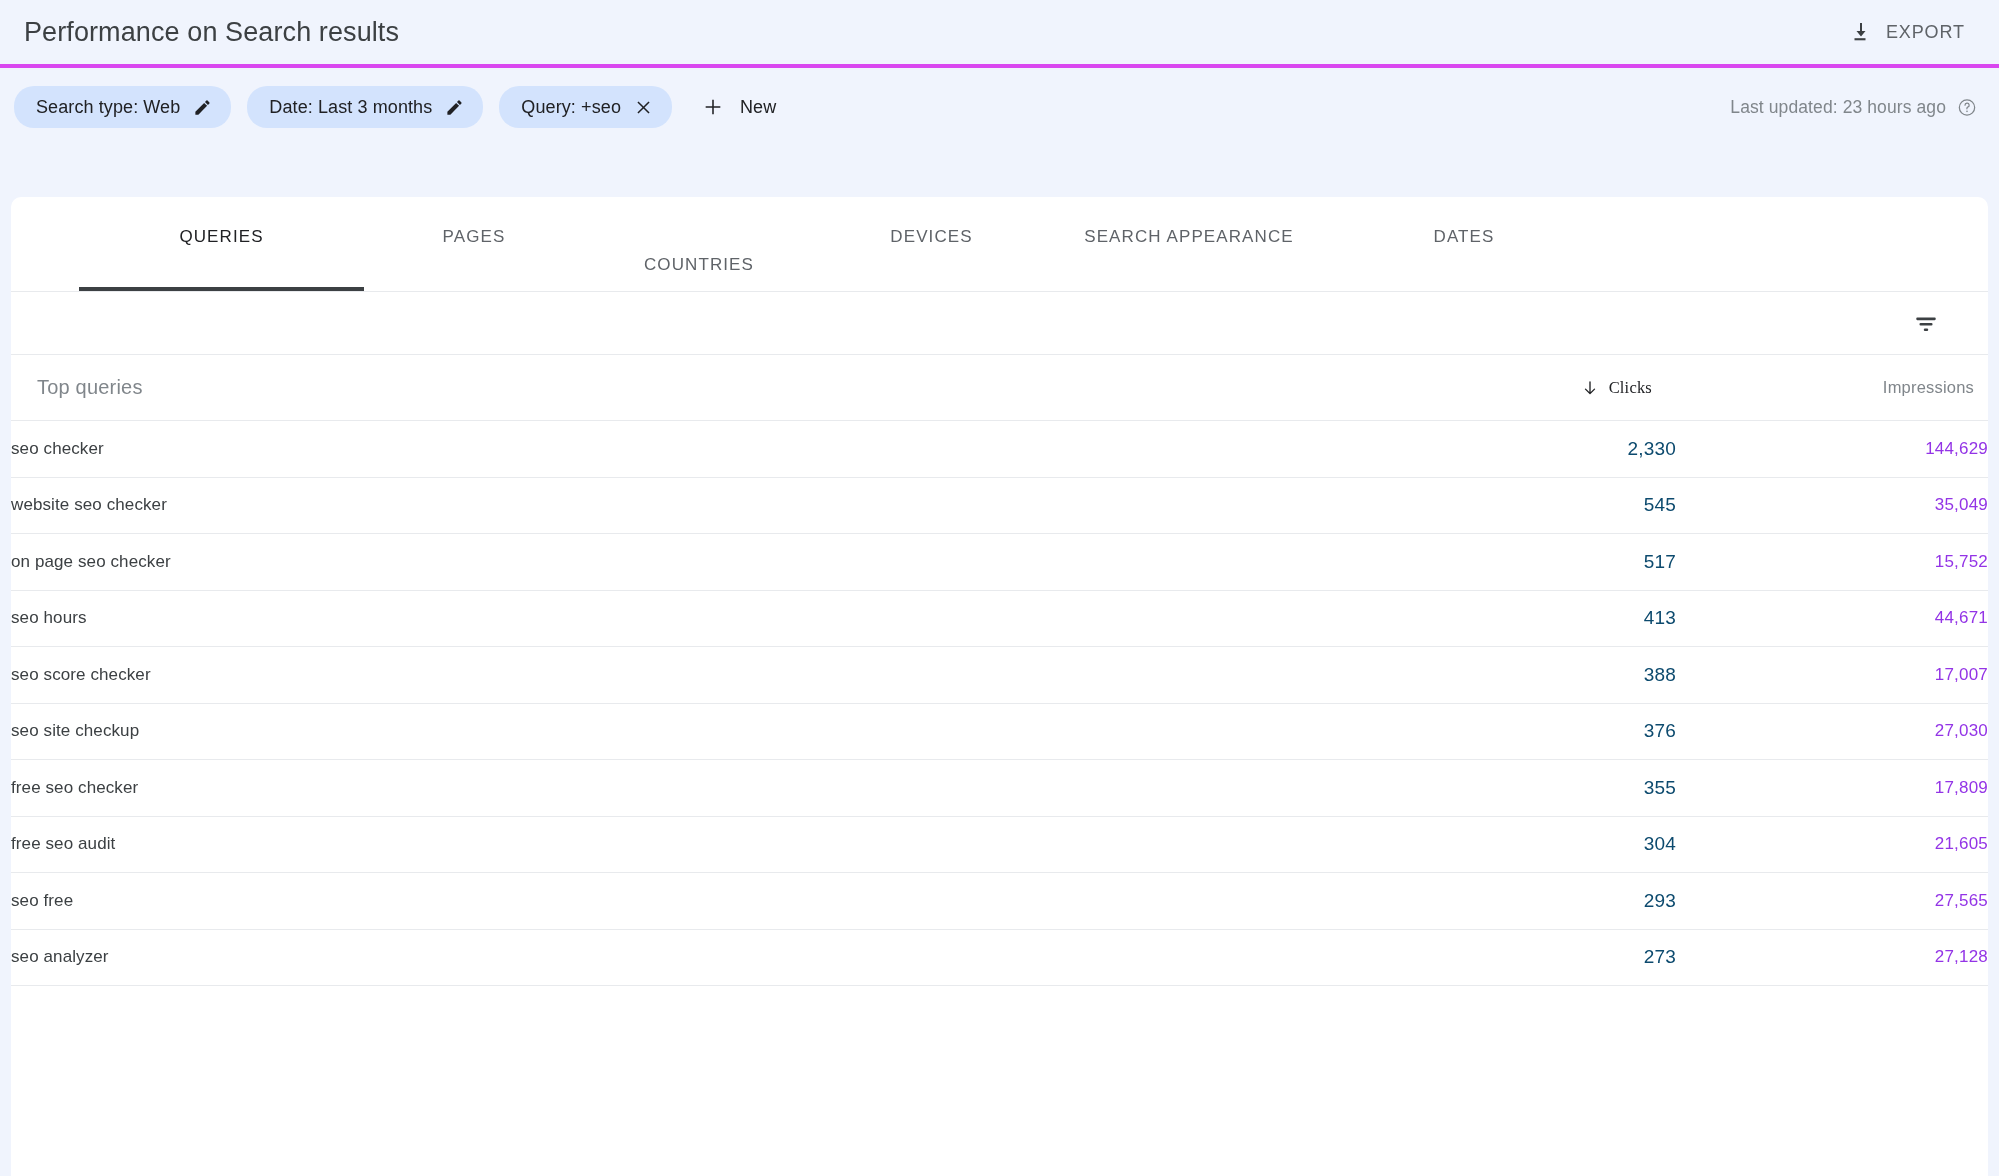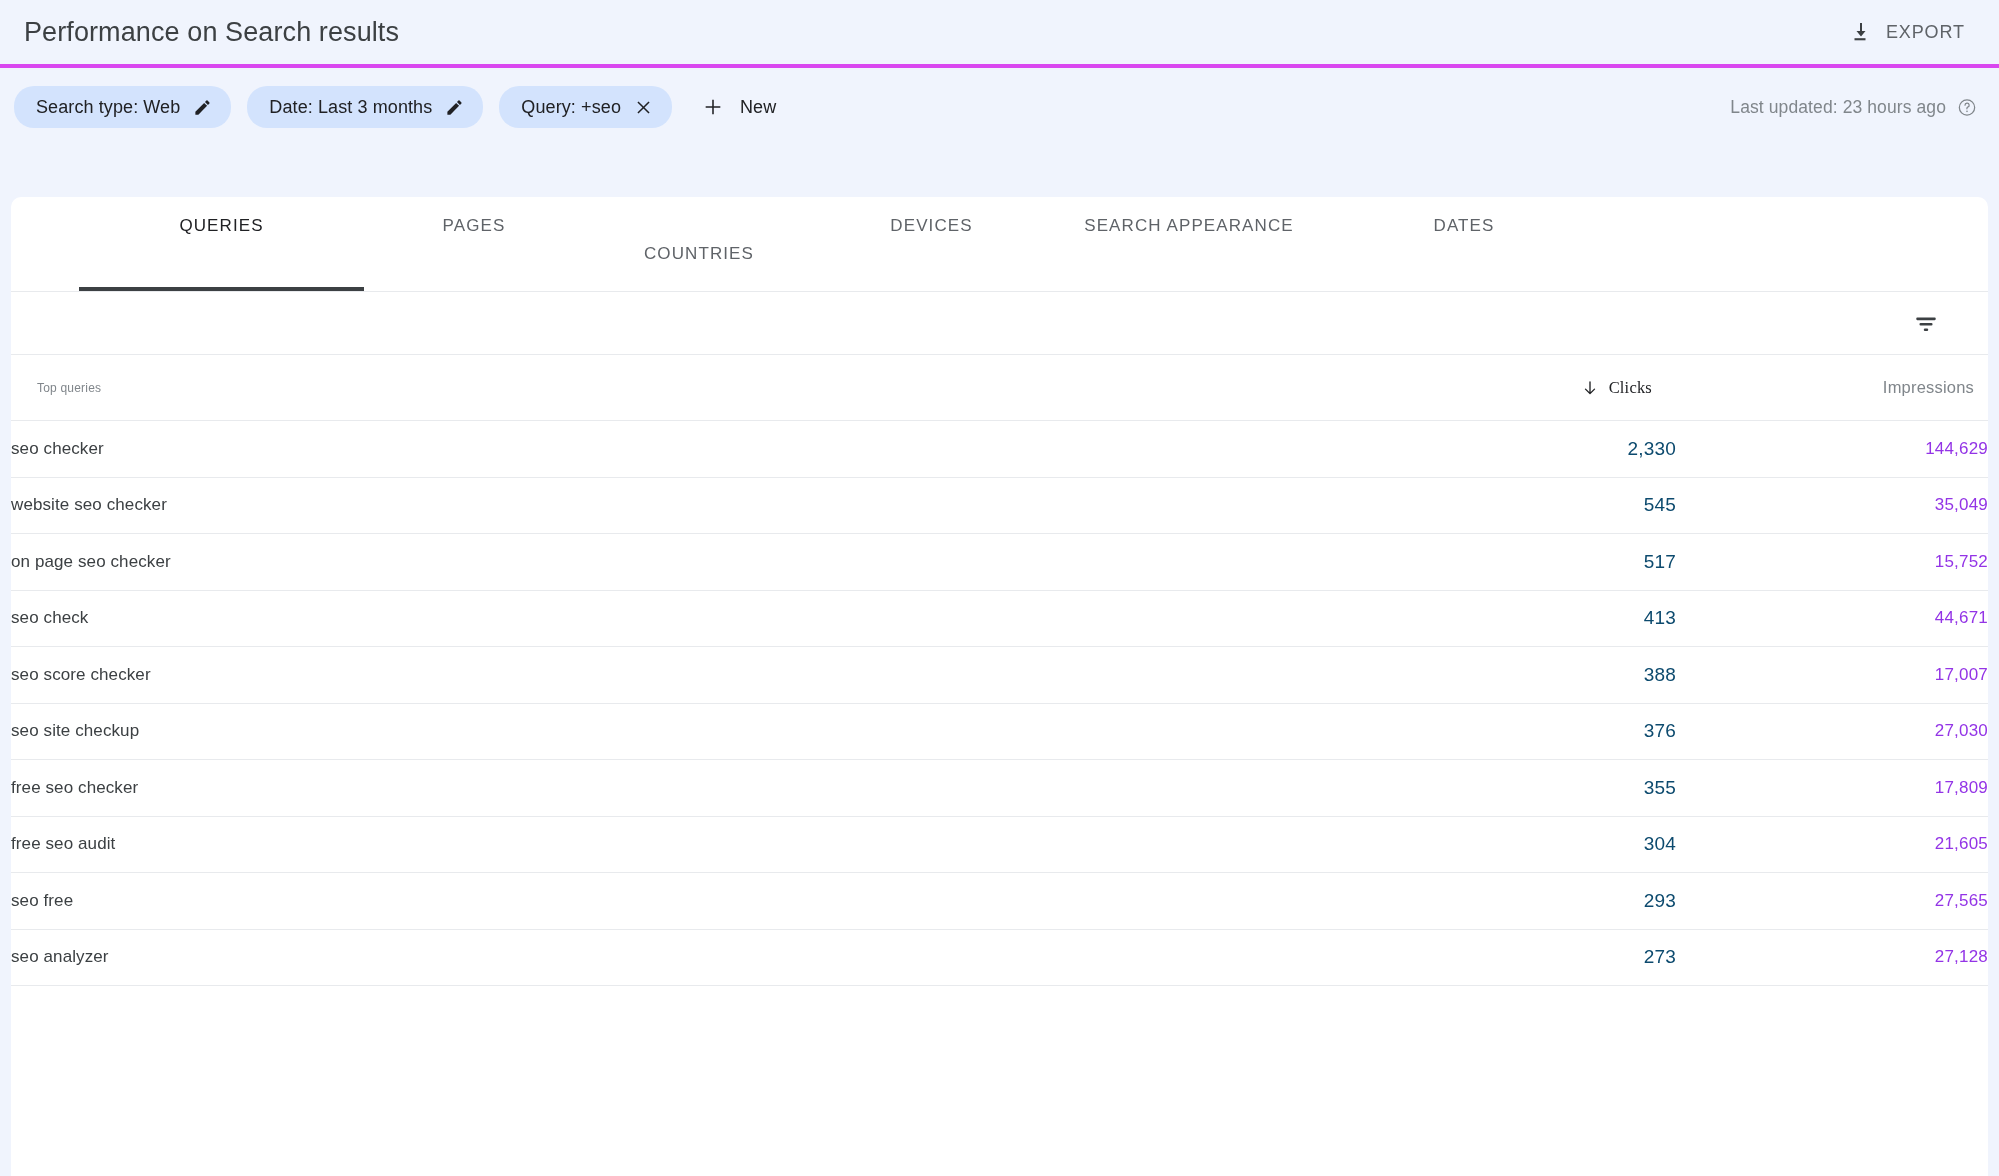--- a/index.html
+++ b/index.html
@@ -117,21 +117,21 @@
     display: flex;
     height: 95px;
     border-bottom: 1px solid #e8eaed;
     padding-left: 68px;
   }
   .tab {
     position: relative;
     display: flex;
     align-items: flex-start;
     justify-content: center;
-    padding-top: 19px;
+    padding-top: 30px;
     cursor: pointer;
     background: transparent;
     border: none;
     font-family: inherit;
   }
   .tab-label {
     font-size: 17px;
     letter-spacing: 1.1px;
     color: #5f6368;
     font-weight: 500;
@@ -181,21 +181,21 @@
   .col-i   { width: 312px; }
 
   .th-inner {
     display: flex;
     align-items: center;
     height: 65px;
     font-weight: 400;
   }
   .th-q {
     padding-left: 26px;
-    font-size: 12px;
+    font-size: 20px;
     color: #80868b;
     letter-spacing: .2px;
   }
   .th-num {
     justify-content: flex-end;
     padding-right: 24px;
     font-size: 16.5px;
     letter-spacing: .2px;
     gap: 10px;
   }
@@ -362,21 +362,21 @@
         <td class="cell-query">website seo checker</td>
         <td class="cell-clicks">545</td>
         <td class="cell-impr">35,049</td>
       </tr>
       <tr class="data-row">
         <td class="cell-query">on page seo checker</td>
         <td class="cell-clicks">517</td>
         <td class="cell-impr">15,752</td>
       </tr>
       <tr class="data-row">
-        <td class="cell-query">seo check</td>
+        <td class="cell-query">seo hours</td>
         <td class="cell-clicks">413</td>
         <td class="cell-impr">44,671</td>
       </tr>
       <tr class="data-row">
         <td class="cell-query">seo score checker</td>
         <td class="cell-clicks">388</td>
         <td class="cell-impr">17,007</td>
       </tr>
       <tr class="data-row">
         <td class="cell-query">seo site checkup</td>

